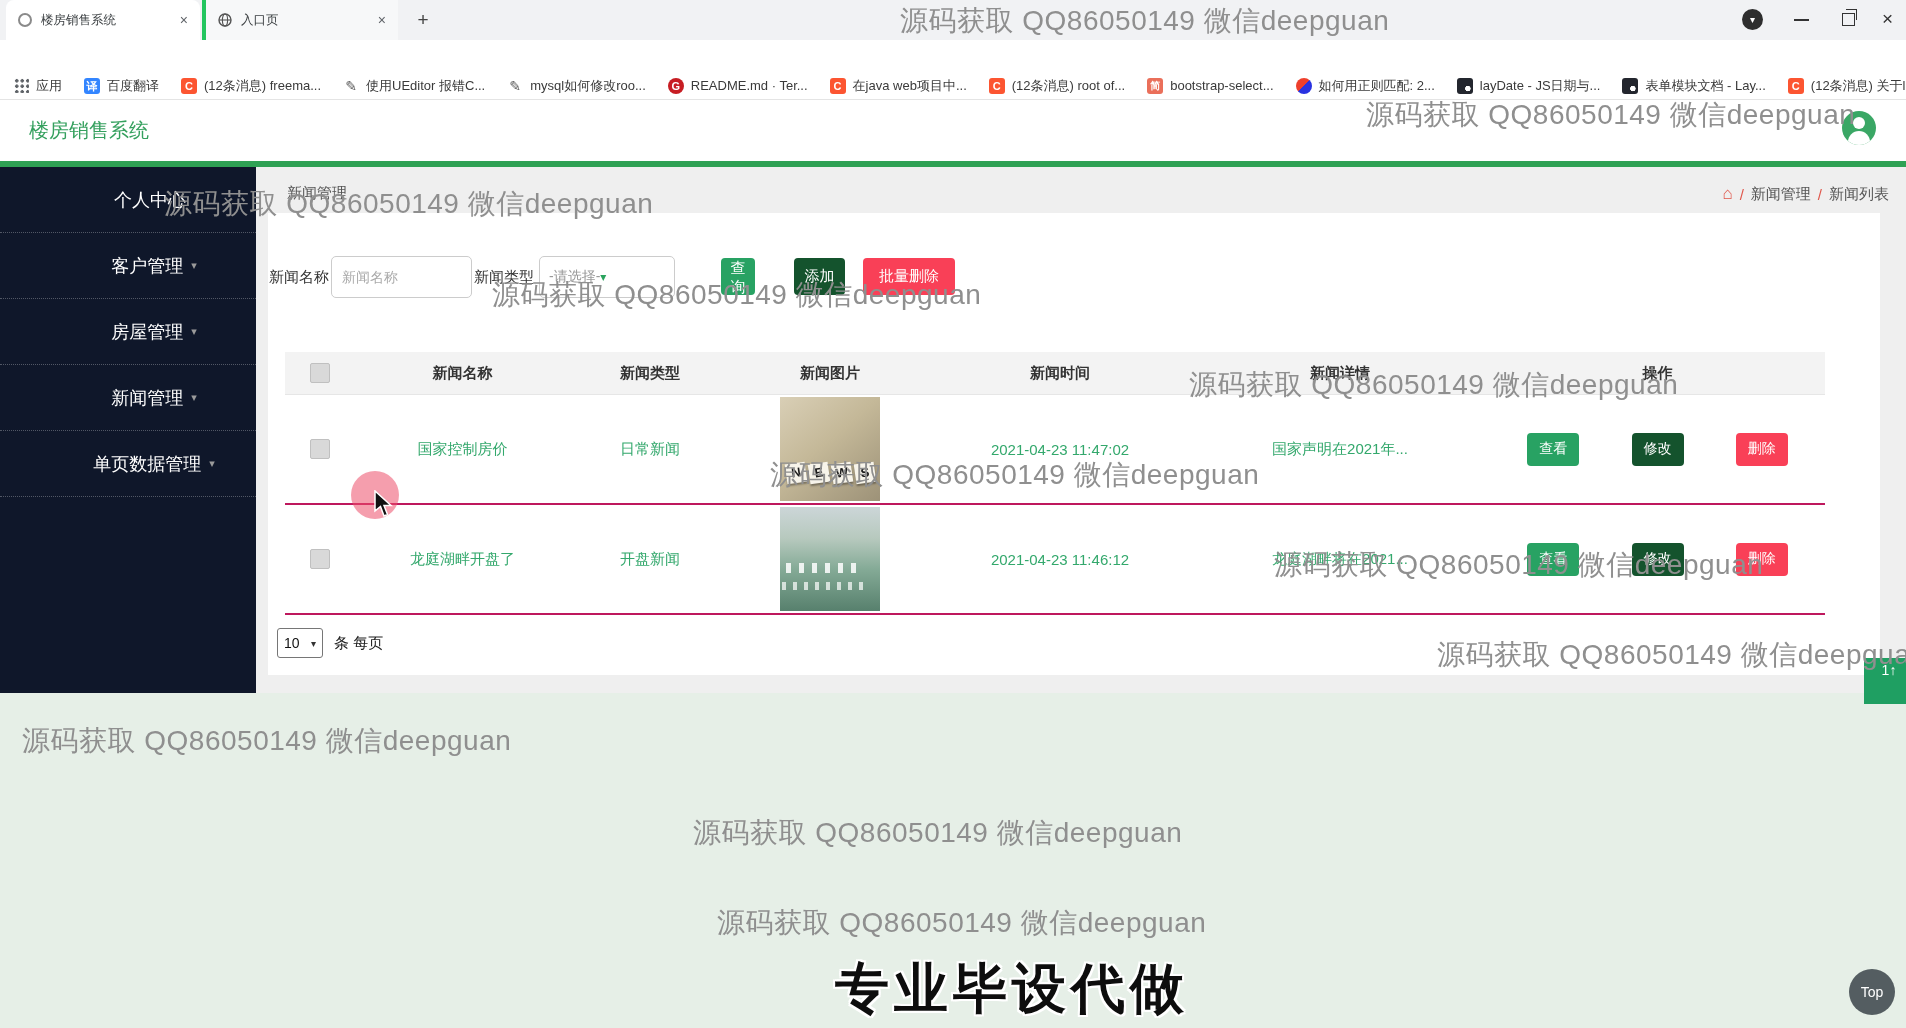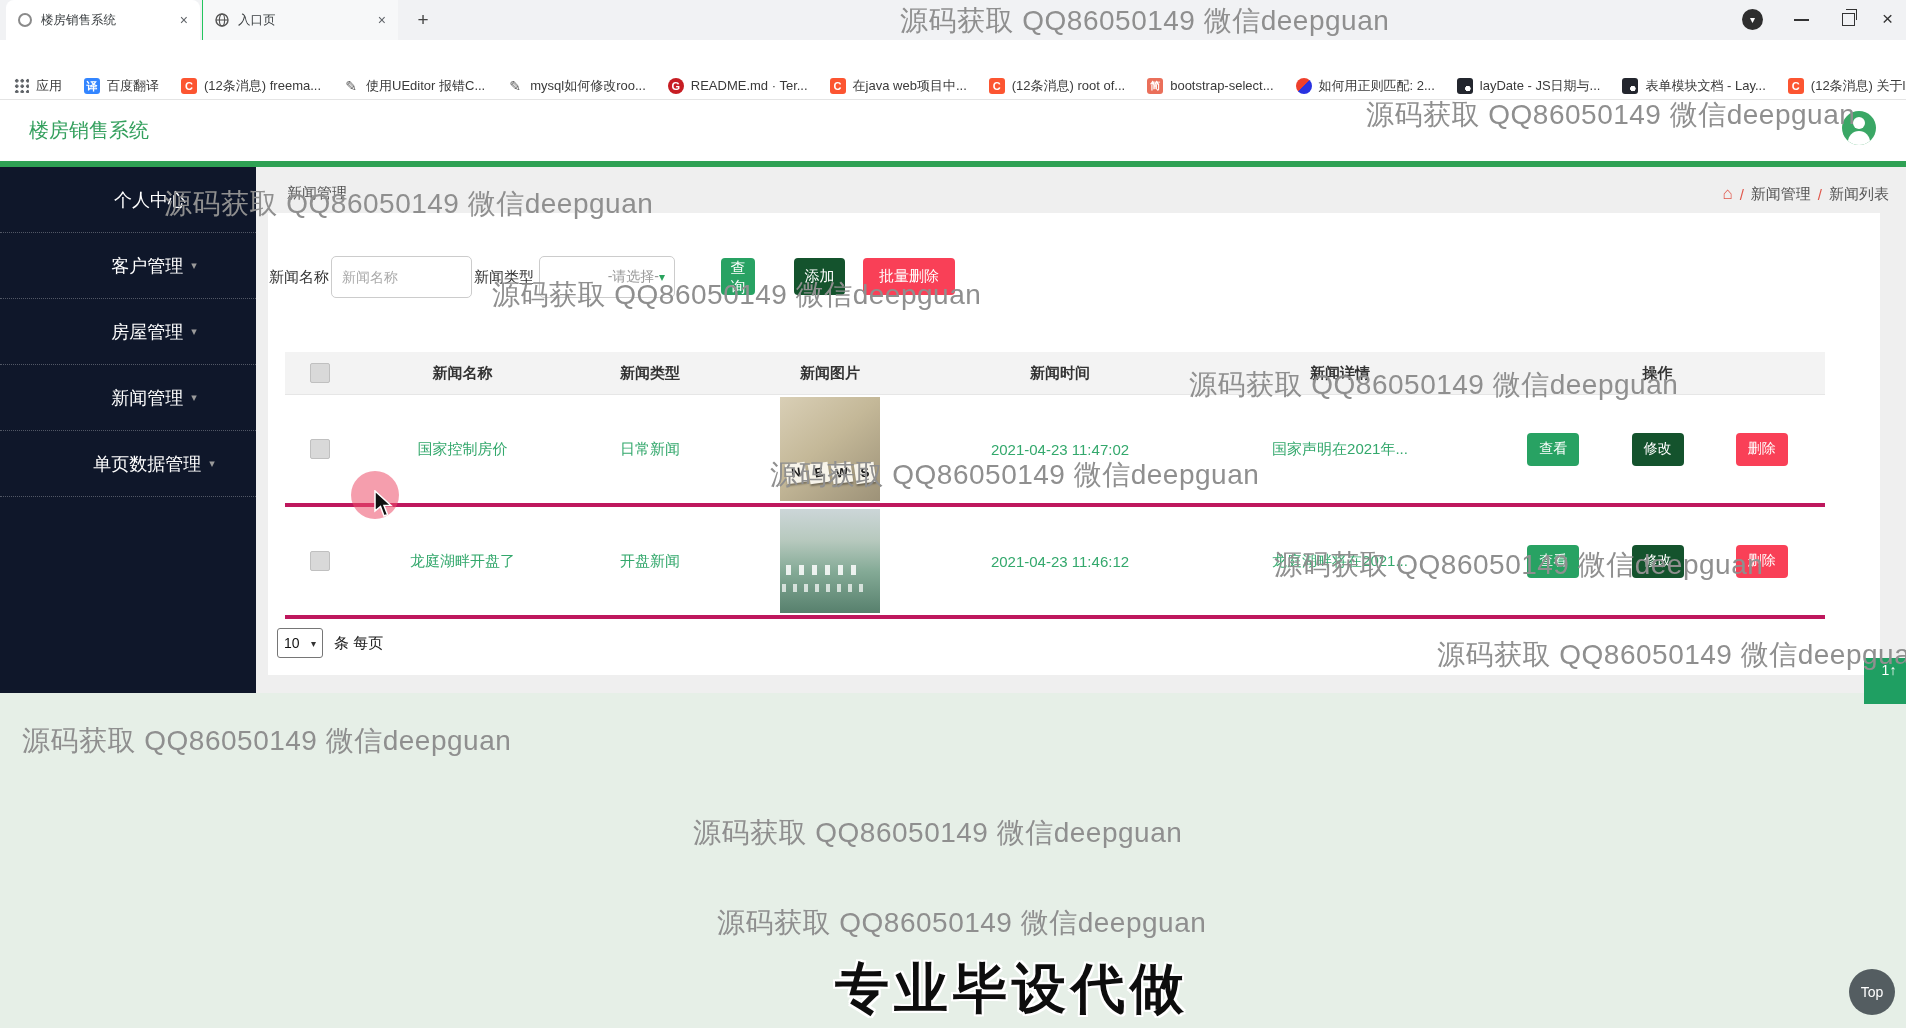--- a/index.html
+++ b/index.html
@@ -4,21 +4,21 @@
 <style>
   html,body{margin:0;padding:0;background:#fff;}
   #canvas{position:relative;width:1906px;height:1028px;overflow:hidden;background:#fff;
           font-family:"Liberation Sans",sans-serif;padding-left:11px;}
 
   
   .tabstrip{position:absolute;left:0;top:0;width:1906px;height:40px;background:#f1f2f4;}
   .tab{position:absolute;top:0;height:40px;display:flex;align-items:center;gap:9px;
        padding:0 12px;box-sizing:border-box;font-size:12.5px;color:#3c4043;}
   .tab1{left:6px;width:194px;background:#fff;border-radius:8px 8px 0 0;}
-  .tab2{left:202px;width:196px;background:#f7f8f9;border-left:1px solid #22c55e;}
+  .tab2{left:202px;width:196px;background:#f7f8f9;border-left:4px solid #22c55e;}
   .tab-title{flex:1;white-space:nowrap;overflow:hidden;}
   .tab-close{color:#5f6368;font-size:14px;}
   .fav-ring{width:10px;height:10px;border:2px solid #8a8a8a;border-radius:50%;flex:none;}
   .newtab{position:absolute;left:410px;top:7px;width:26px;height:26px;border-radius:50%;
           text-align:center;line-height:26px;font-size:19px;color:#444;}
   .wc-circle{position:absolute;left:1742px;top:9px;width:21px;height:21px;border-radius:50%;
              background:#2e2e2e;color:#fff;font-size:10px;display:flex;align-items:center;justify-content:center;}
   .wc-min{position:absolute;left:1794px;top:19px;width:15px;height:2px;background:#333;}
   .wc-restore{position:absolute;left:1842px;top:13px;width:11px;height:11px;border:1.5px solid #333;background:#f1f2f4;}
   .wc-restore:after{content:"";position:absolute;left:3px;top:-5px;width:10px;height:10px;border:1.5px solid #333;
@@ -71,35 +71,35 @@
   .crumbs{position:absolute;right:28px;top:184px;font-size:15px;color:#555;display:flex;gap:7px;align-items:center;}
   .crumb-home{color:#e0564a;font-size:17px;}
   .crumb-sep{color:#e0564a;}
   .card{position:absolute;left:268px;top:213px;width:1612px;height:462px;background:#fff;}
 
   .f-label{position:absolute;font-size:15px;color:#333;}
   .f-input{position:absolute;left:331px;top:256px;width:141px;height:42px;border:1px solid #ccc;border-radius:5px;
            box-sizing:border-box;padding:0 10px;font-size:14px;color:#333;outline:none;font-family:inherit;}
   .f-input::placeholder{color:#aaa;}
   .f-select{position:absolute;left:539px;top:256px;width:136px;height:42px;border:1px solid #ccc;border-radius:5px;
-            box-sizing:border-box;background:#fff;display:flex;align-items:center;justify-content:flex-end;
+            box-sizing:border-box;background:#fff;display:flex;align-items:center;justify-content:flex-start;
             padding:0 9px;font-size:14px;color:#999;}
   .f-select .chev{color:#2aa35d;font-size:12px;}
   .btn{border:none;border-radius:4px;color:#fff;cursor:pointer;font-family:inherit;}
   .btn-green{background:#28a263;}
   .btn-dark{background:#14532d;}
   .btn-red{background:#f94057;}
   .btn-lg{position:absolute;top:258px;height:37px;font-size:15px;}
   .btn-search{left:721px;width:34px;}
   .btn-add{left:794px;width:51px;}
   .btn-batch{left:863px;width:92px;}
 
   table.news{position:absolute;left:285px;top:352px;width:1540px;border-collapse:collapse;table-layout:fixed;}
   table.news th{height:40px;background:#f3f3f3;font-size:15px;color:#333;font-weight:bold;border-bottom:1px solid #e6e6e6;}
-  table.news td{height:106px;text-align:center;font-size:15px;border-bottom:4px solid #be185d;background:#fff;}
+  table.news td{height:106px;text-align:center;font-size:15px;border-bottom:2px solid #be185d;background:#fff;}
   .green{color:#33a86c;}
   .cb{width:18px;height:18px;background:#d9d9d9;border:1px solid #c0c0c0;border-radius:2px;margin:0 auto;}
   .btn-sm{height:33px;width:52px;font-size:14px;margin:0 24px;}
   .img-news{width:100px;height:104px;margin:0 auto;background:linear-gradient(140deg,#d9cfb6 0%,#c4b898 45%,#9d9278 100%);
             display:flex;align-items:flex-end;justify-content:center;gap:3px;padding-bottom:18px;box-sizing:border-box;}
   .tile{width:20px;height:20px;background:#f7f4ea;color:#1c1c1c;font-weight:bold;font-size:13px;line-height:20px;
         text-align:center;box-shadow:0 2px 2px rgba(0,0,0,.35);transform:rotate(-8deg);}
   .img-estate{width:100px;height:104px;margin:0 auto;
      background-image:
        repeating-linear-gradient(90deg,rgba(255,255,255,.85) 0 5px,rgba(255,255,255,0) 5px 13px),

